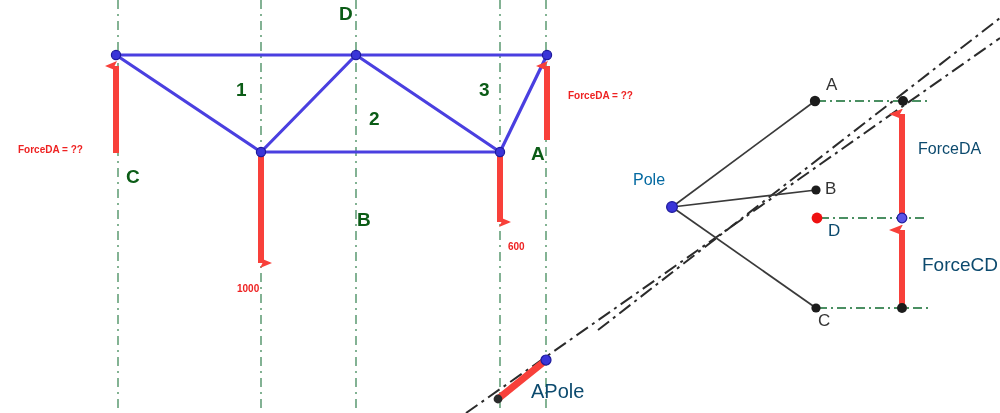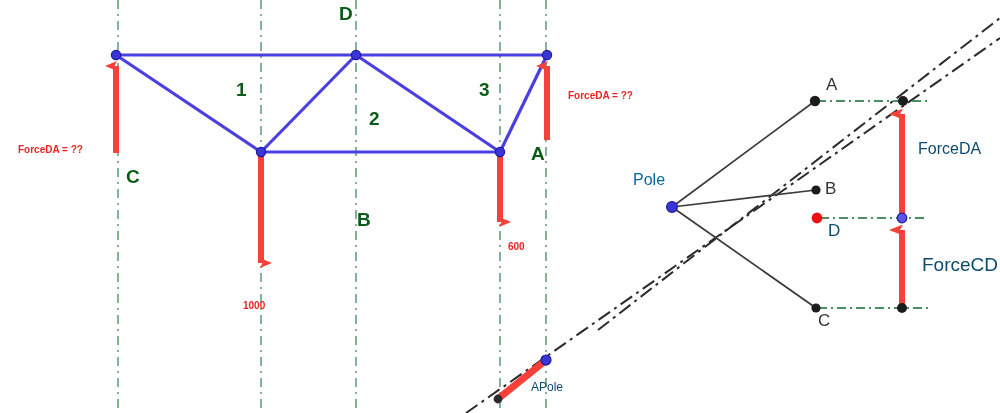--- a/index.html
+++ b/index.html
@@ -117,25 +117,25 @@
   <div class="lbl lbl-green" style="left:126px;top:166px;">C</div>
   <div class="lbl lbl-green" style="left:357px;top:209px;">B</div>
   <div class="lbl lbl-green" style="left:339px;top:3px;">D</div>
   <div class="lbl lbl-green" style="left:531px;top:143px;">A</div>
 
   <div class="lbl lbl-green" style="left:236px;top:79px;">1</div>
   <div class="lbl lbl-green" style="left:369px;top:108px;">2</div>
   <div class="lbl lbl-green" style="left:479px;top:79px;">3</div>
 
   <div class="lbl lbl-red" style="left:18px;top:144px;">ForceDA = ??</div>
-  <div class="lbl lbl-red" style="left:237px;top:300px;margin-left:6px;">1000</div>
+  <div class="lbl lbl-red" style="left:237px;top:283px;">1000</div>
   <div class="lbl lbl-red" style="left:508px;top:241px;">600</div>
   <div class="lbl lbl-red" style="left:568px;top:90px;">ForceDA = ??</div>
 
-  <div class="lbl lbl-red-light" style="left:531px;top:380px;font-size:12px;">APole</div>
+  <div class="lbl lbl-red-light" style="left:531px;top:380px;font-size:20px;">APole</div>
 
   <div class="lbl lbl-blue" style="left:633px;top:171px;font-size:16px;">Pole</div>
 
   <div class="lbl lbl-dark" style="left:826px;top:75px;font-size:17px;">A</div>
   <div class="lbl lbl-dark" style="left:825px;top:179px;font-size:17px;">B</div>
   <div class="lbl lbl-red-light" style="left:828px;top:221px;font-size:17px;">D</div>
   <div class="lbl lbl-dark" style="left:818px;top:311px;font-size:17px;">C</div>
 
   <div class="lbl lbl-red-light" style="left:918px;top:140px;font-size:16px;">ForceDA</div>
   <div class="lbl lbl-red-light" style="left:922px;top:254px;font-size:19px;">ForceCD</div>

